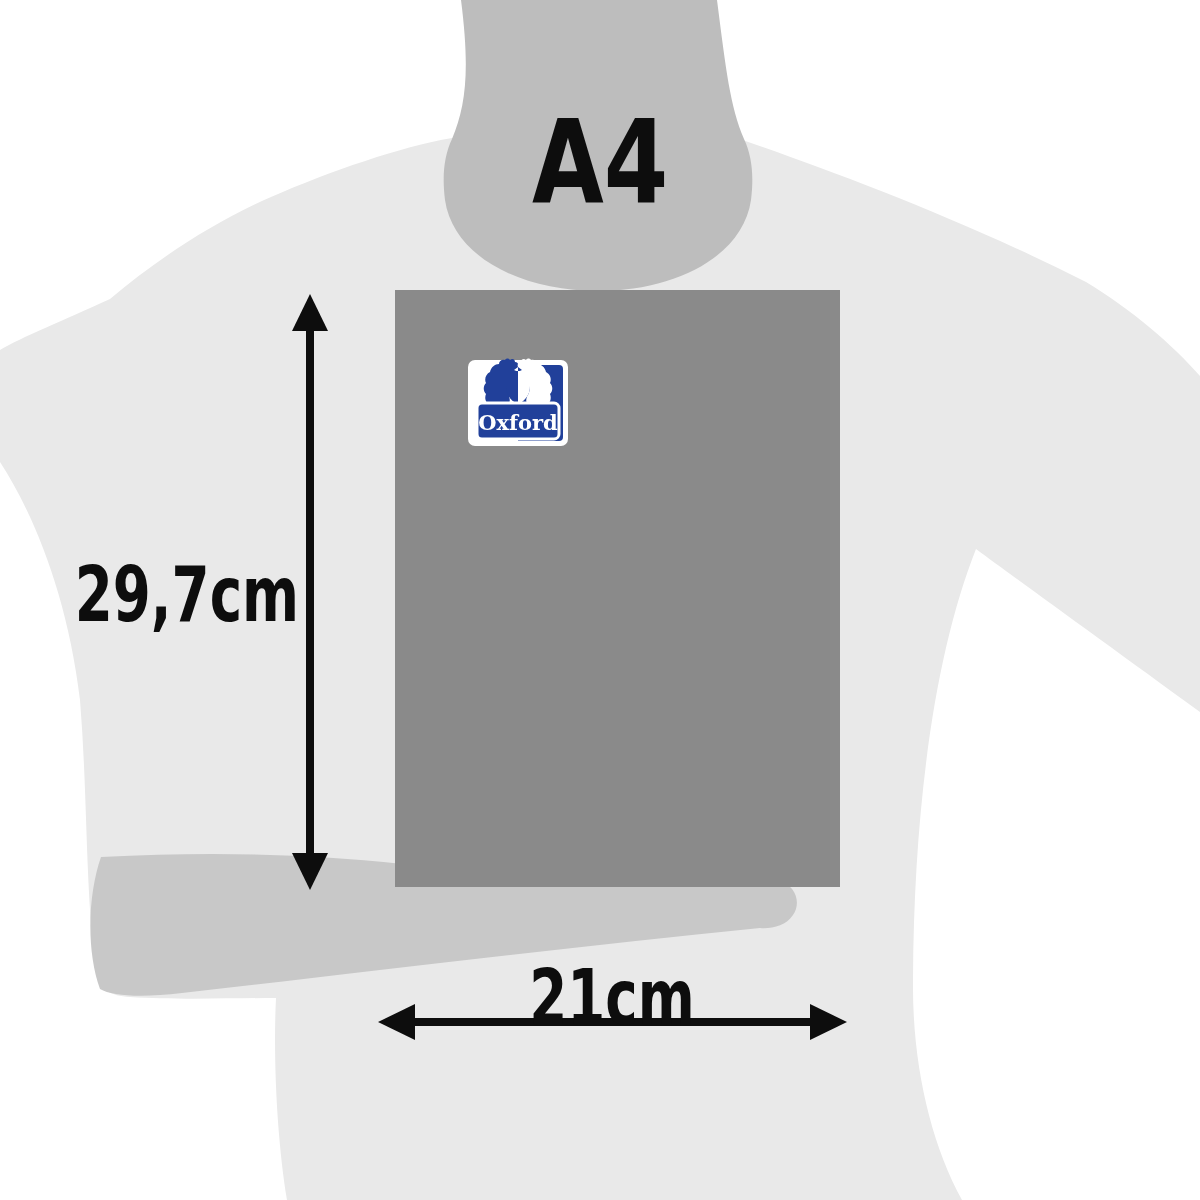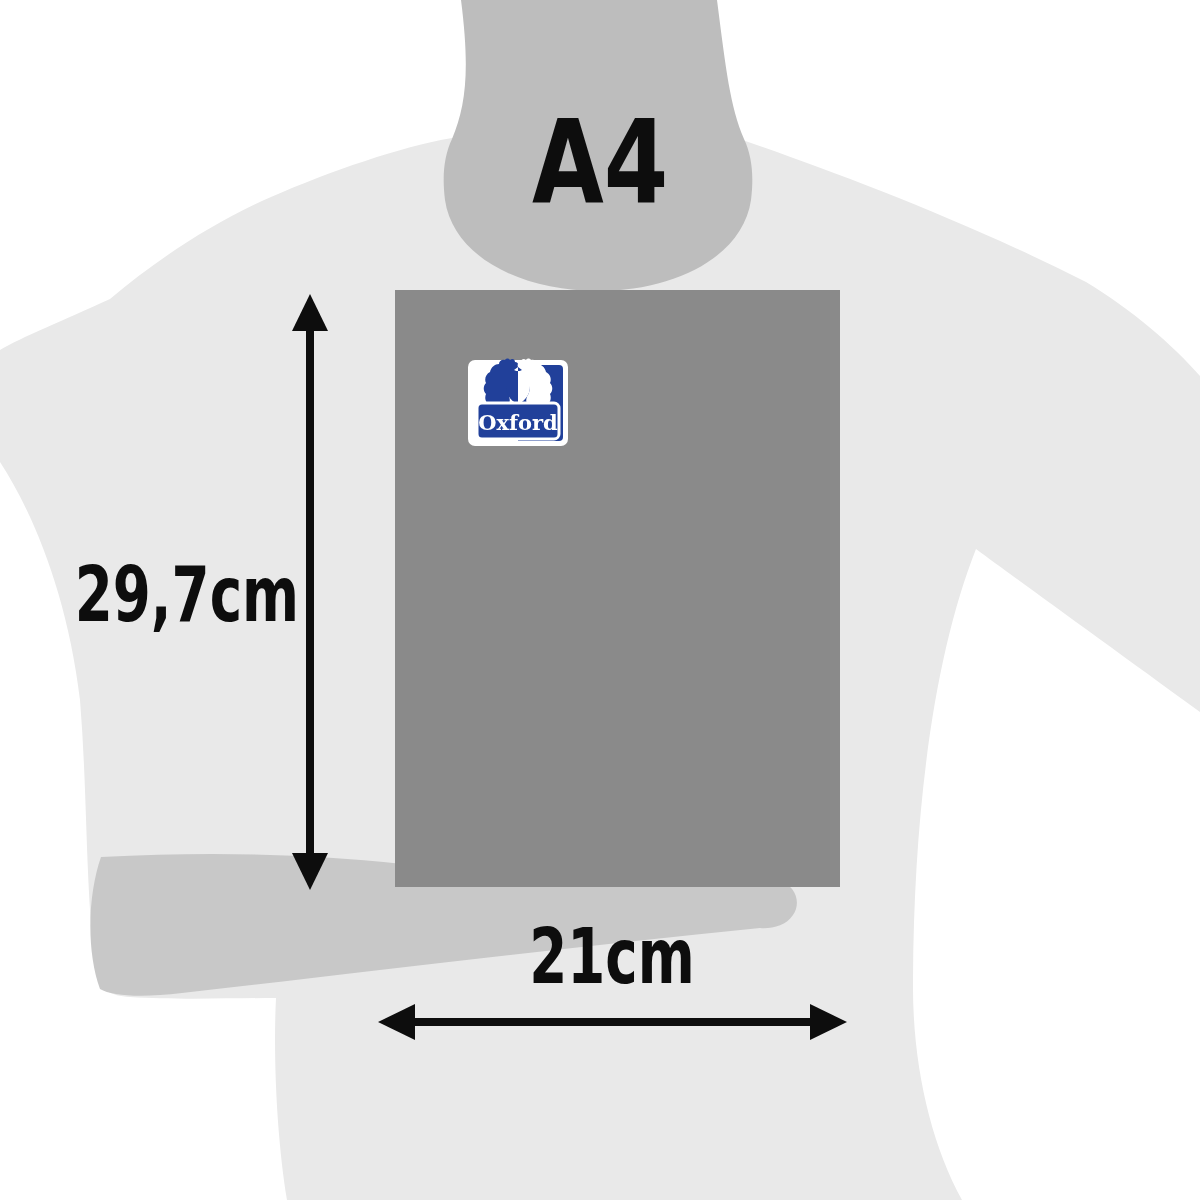--- a/index.html
+++ b/index.html
@@ -6,21 +6,21 @@
   #stage{position:relative;width:1200px;height:1200px;overflow:hidden;background:#ffffff;
          font-family:"DejaVu Sans",sans-serif;}
   #silhouette{position:absolute;left:0;top:0;}
   .dim-label{position:absolute;width:600px;margin-left:-300px;text-align:center;
              font-weight:bold;color:#0d0d0d;line-height:1;white-space:nowrap;text-decoration:underline;}
   .dim-label .squeeze{display:inline-block;transform-origin:50% 50%;}
   #format-label{top:104px;left:600px;font-size:116px;}
   #format-label .squeeze{transform:scaleX(0.80);}
   #height-label{top:557px;left:187px;font-size:76px;}
   #height-label .squeeze{transform:scaleX(0.72);}
-  #width-label{top:919px;left:612px;font-size:76px;}
+  #width-label{top:960px;left:612px;font-size:76px;}
   #width-label .squeeze{transform:scaleX(0.72);}
 </style>
 </head>
 <body>
 
 <div id="stage">
 
   <svg id="silhouette" width="1200" height="1200" viewBox="0 0 1200 1200">
     <defs>
       <clipPath id="embClip">

